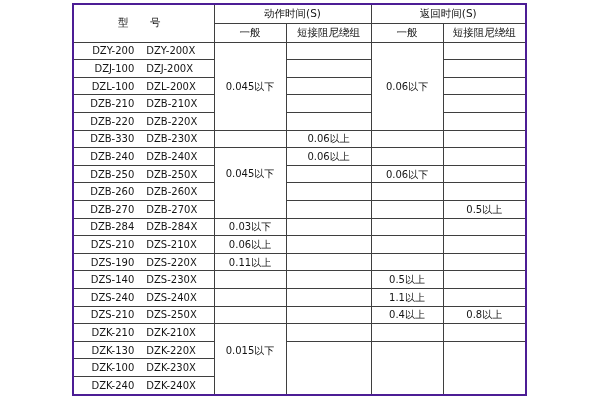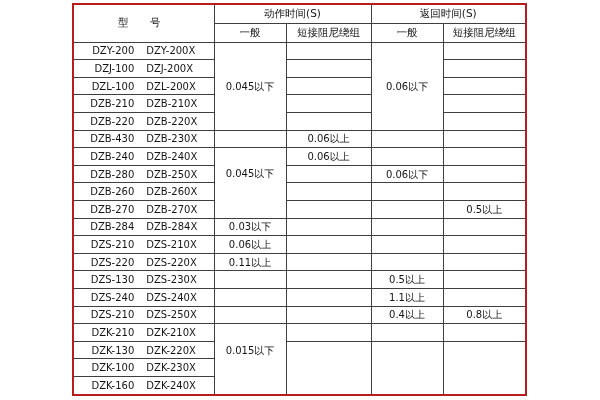--- a/index.html
+++ b/index.html
@@ -3,21 +3,21 @@
 <meta charset="utf-8">
 <style>
   html,body{margin:0;padding:0;background:#ffffff;}
   .canvas{
     position:relative;width:600px;height:400px;background:#ffffff;overflow:hidden;
     font-family:"DejaVu Sans","Liberation Sans",sans-serif;color:#141414;
   }
   table.spec{
     position:absolute;left:72px;top:3px;width:453px;height:393px;
     border-collapse:collapse;table-layout:fixed;
-    border:2px solid #b91c1c;
+    border:2px solid #4c1d95;
   }
   .spec th,.spec td{
     border:1px solid #3f3f3f;
     padding:0;margin:0;
     text-align:center;vertical-align:middle;
     font-size:10px;font-weight:normal;line-height:1.1;
     white-space:nowrap;overflow:hidden;
     background:#ffffff;color:#141414;
   }
   tr.hrow{height:19px;}
@@ -112,21 +112,21 @@
               <span>DZB-220X</span>
             </div>
           </td>
       <td></td>
       <td></td>
     </tr>
 
     <tr>
       <td>
             <div class="models">
-              <span>DZB-430</span>
+              <span>DZB-330</span>
               <span>DZB-230X</span>
             </div>
           </td>
       <td class="gl"></td>
       <td>0.06以上</td>
       <td class="gl"></td>
       <td></td>
     </tr>
 
     <tr>
@@ -138,21 +138,21 @@
           </td>
       <td rowspan="4" class="gl lift"><span>0.045以下</span></td>
       <td>0.06以上</td>
       <td class="gl"></td>
       <td></td>
     </tr>
 
     <tr>
       <td>
             <div class="models">
-              <span>DZB-280</span>
+              <span>DZB-250</span>
               <span>DZB-250X</span>
             </div>
           </td>
       <td></td>
       <td class="gl">0.06以下</td>
       <td></td>
     </tr>
 
     <tr>
       <td>
@@ -200,34 +200,34 @@
           </td>
       <td class="gl">0.06以上</td>
       <td></td>
       <td class="gl"></td>
       <td></td>
     </tr>
 
     <tr>
       <td>
             <div class="models">
-              <span>DZS-220</span>
+              <span>DZS-190</span>
               <span>DZS-220X</span>
             </div>
           </td>
       <td class="gl">0.11以上</td>
       <td></td>
       <td class="gl"></td>
       <td></td>
     </tr>
 
     <tr>
       <td>
             <div class="models">
-              <span>DZS-130</span>
+              <span>DZS-140</span>
               <span>DZS-230X</span>
             </div>
           </td>
       <td class="gl"></td>
       <td></td>
       <td class="gl">0.5以上</td>
       <td></td>
     </tr>
 
     <tr>
@@ -286,20 +286,20 @@
             <div class="models">
               <span>DZK-100</span>
               <span>DZK-230X</span>
             </div>
           </td>
     </tr>
 
     <tr>
       <td>
             <div class="models">
-              <span>DZK-160</span>
+              <span>DZK-240</span>
               <span>DZK-240X</span>
             </div>
           </td>
     </tr>
   </tbody>
     </table>
 </div>
 
 </body></html>

